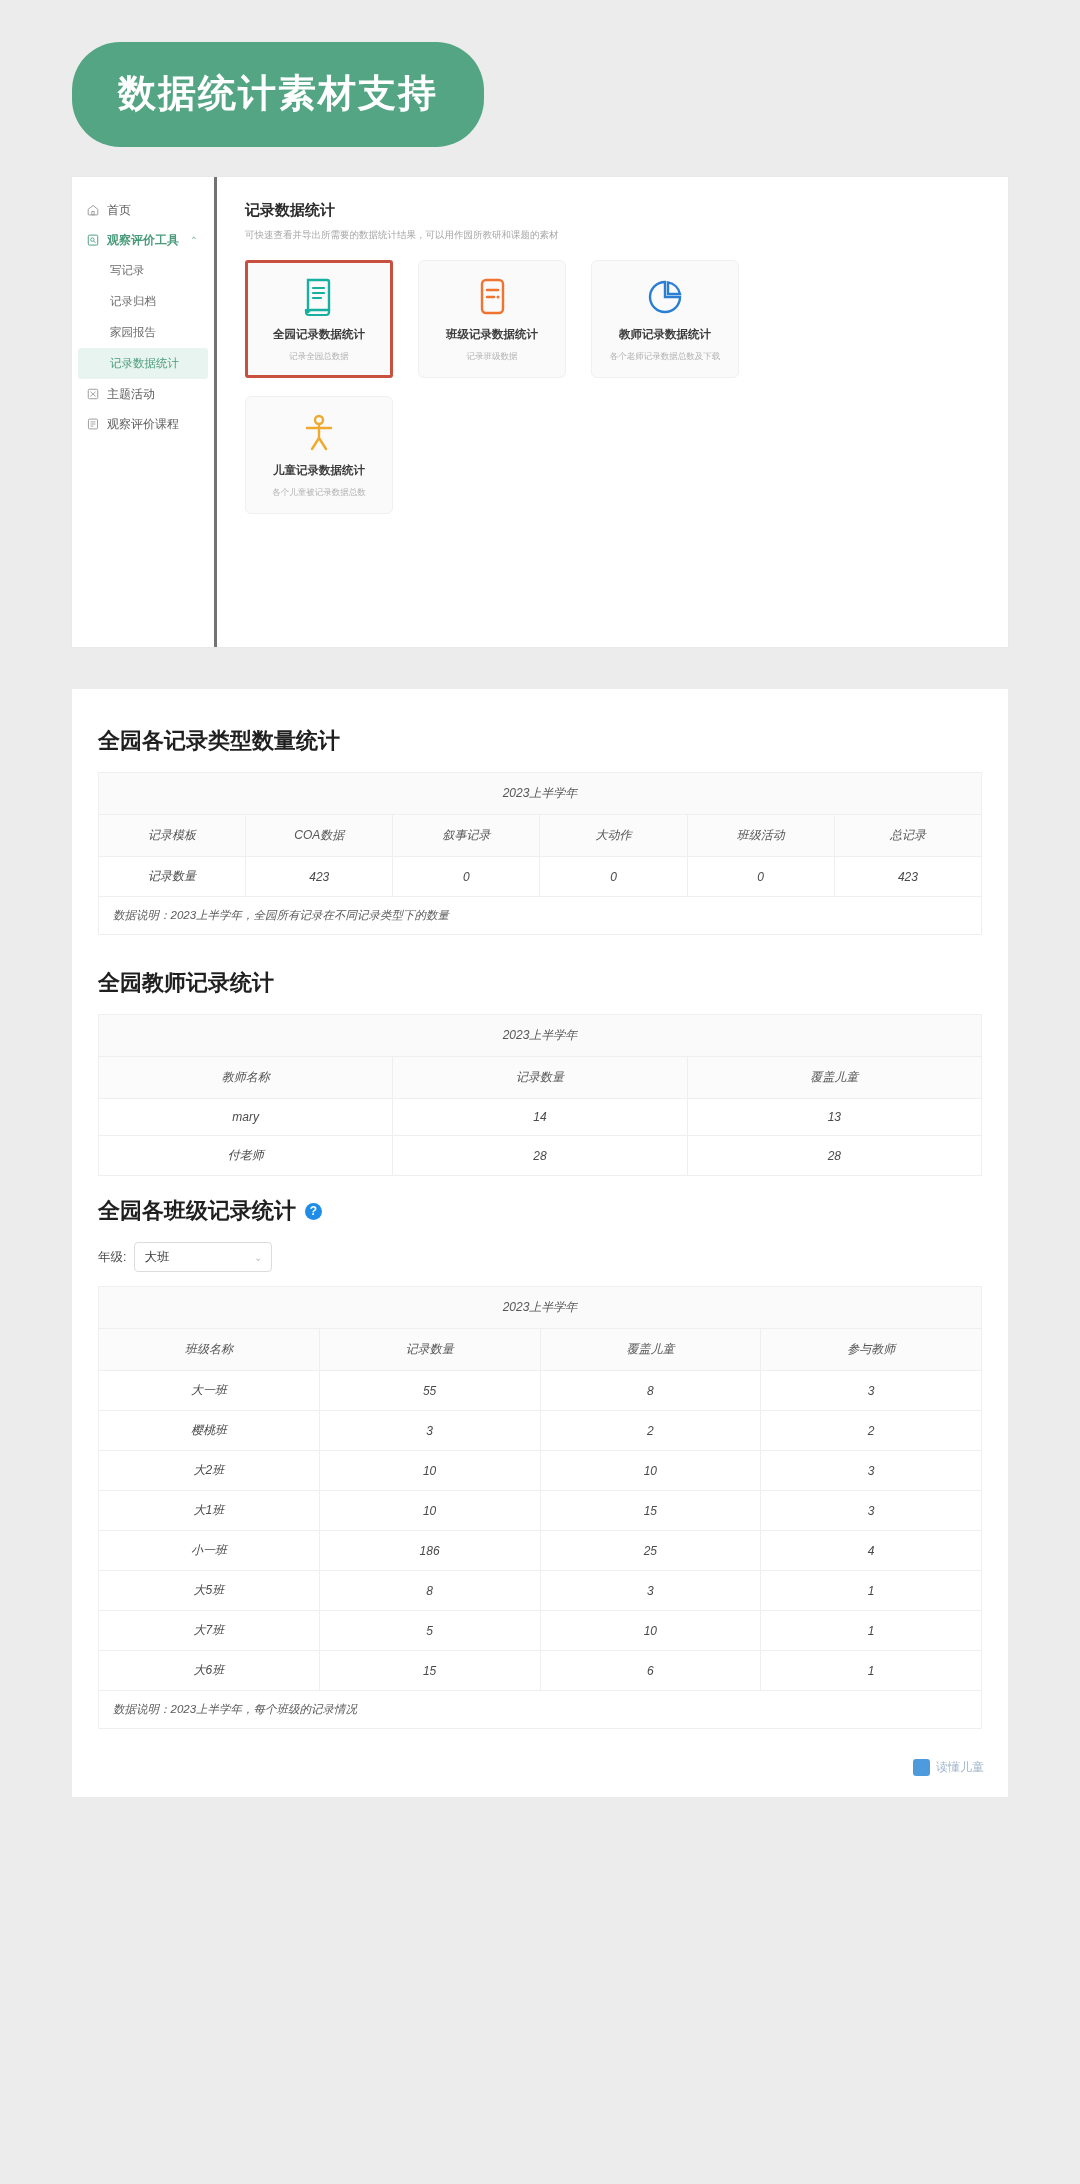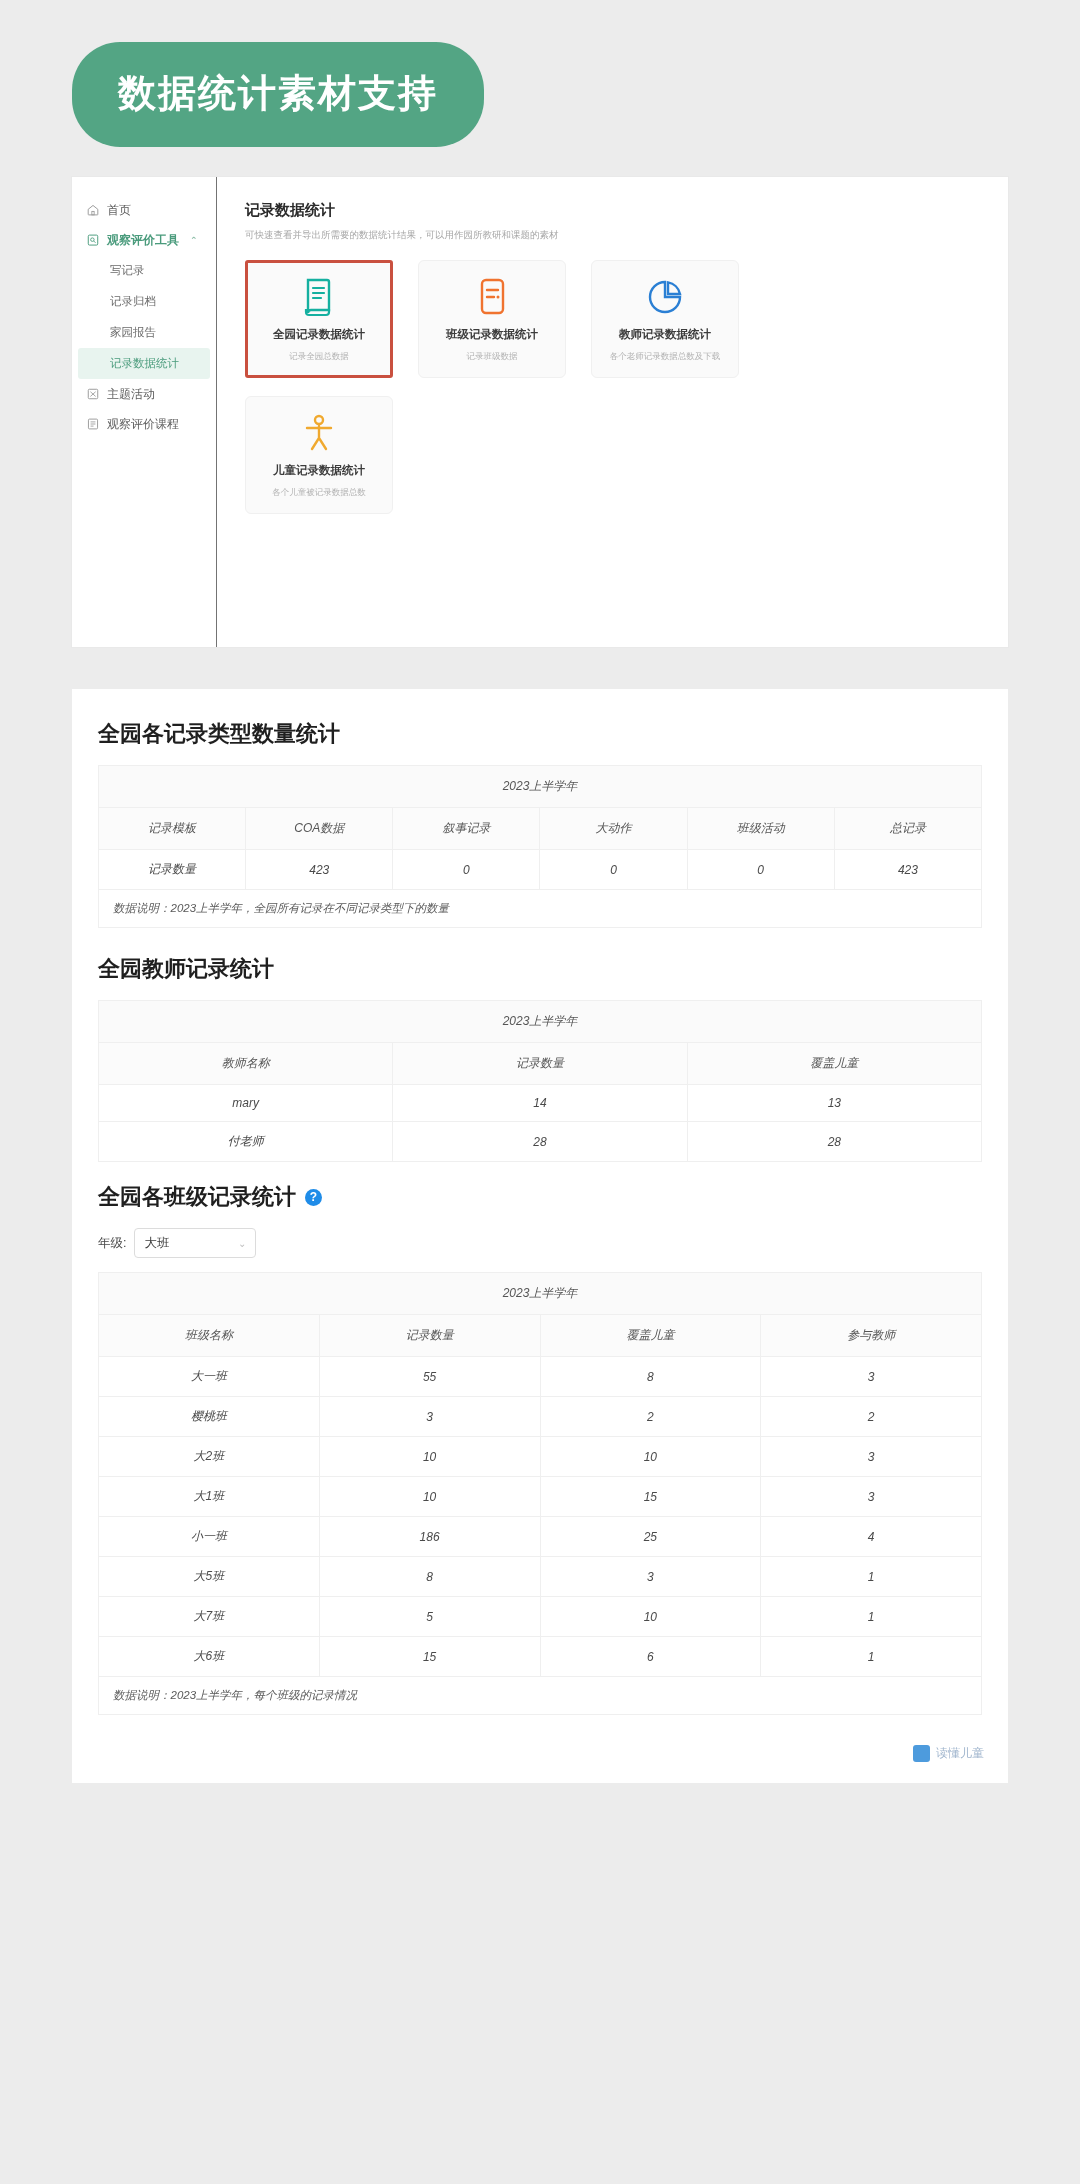--- a/index.html
+++ b/index.html
@@ -26,21 +26,21 @@
   
   .shot1 {
     margin: 30px 72px 0 72px;
     background: #ffffff;
     display: flex;
     min-height: 470px;
     box-shadow: 0 0 0 1px #e9e9e9;
   }
   .sidebar {
     width: 145px;
-    border-right: 1px solid #737373;
+    border-right: 3px solid #737373;
     padding: 18px 0 0 0;
     flex: none;
     background: #fff;
   }
   .side-item {
     display: flex;
     align-items: center;
     gap: 7px;
     padding: 7px 10px 7px 14px;
     font-size: 12px;
@@ -103,20 +103,21 @@
     box-shadow: 0 0 0 1px #ececec;
   }
   .sec-title {
     font-size: 22px;
     font-weight: 700;
     color: #1f1f1f;
     margin-bottom: 16px;
     display: flex;
     align-items: center;
     gap: 9px;
+    margin-top: 7px;
   }
   .sec-title.tight { margin-top: 4px; }
   .help-ico {
     width: 17px; height: 17px; border-radius: 50%;
     background: #1f8ce8; color:#fff;
     font-size: 12px; font-weight: 700;
     display: inline-flex; align-items: center; justify-content: center;
     line-height: 1;
   }
 
@@ -158,21 +159,21 @@
 
   .filter-row {
     display: flex;
     align-items: center;
     gap: 8px;
     margin: 6px 0 14px 0;
     font-size: 12.5px;
     color: #4a4a4a;
   }
   .select-box {
-    width: 122px;
+    width: 138px;
     height: 30px;
     border: 1px solid #dcdcdc;
     border-radius: 4px;
     display: flex;
     align-items: center;
     justify-content: space-between;
     padding: 0 9px;
     font-size: 12.5px;
     color: #3d3d3d;
     background: #fff;

